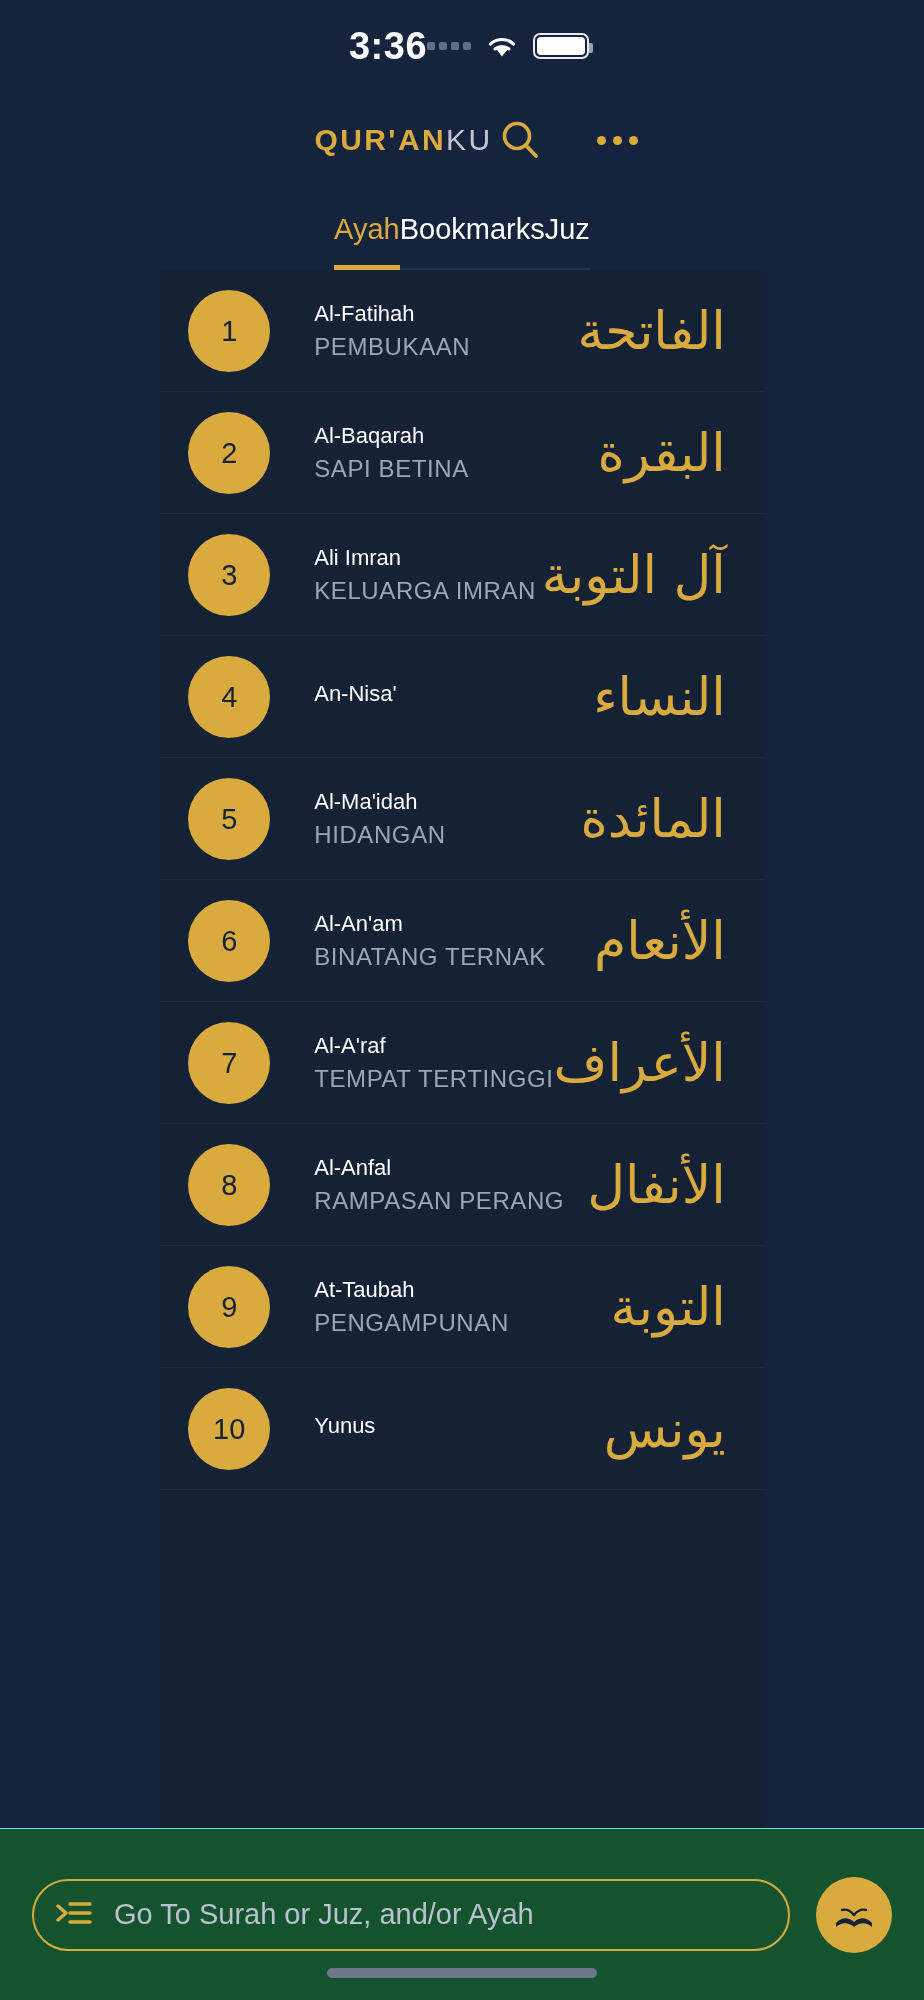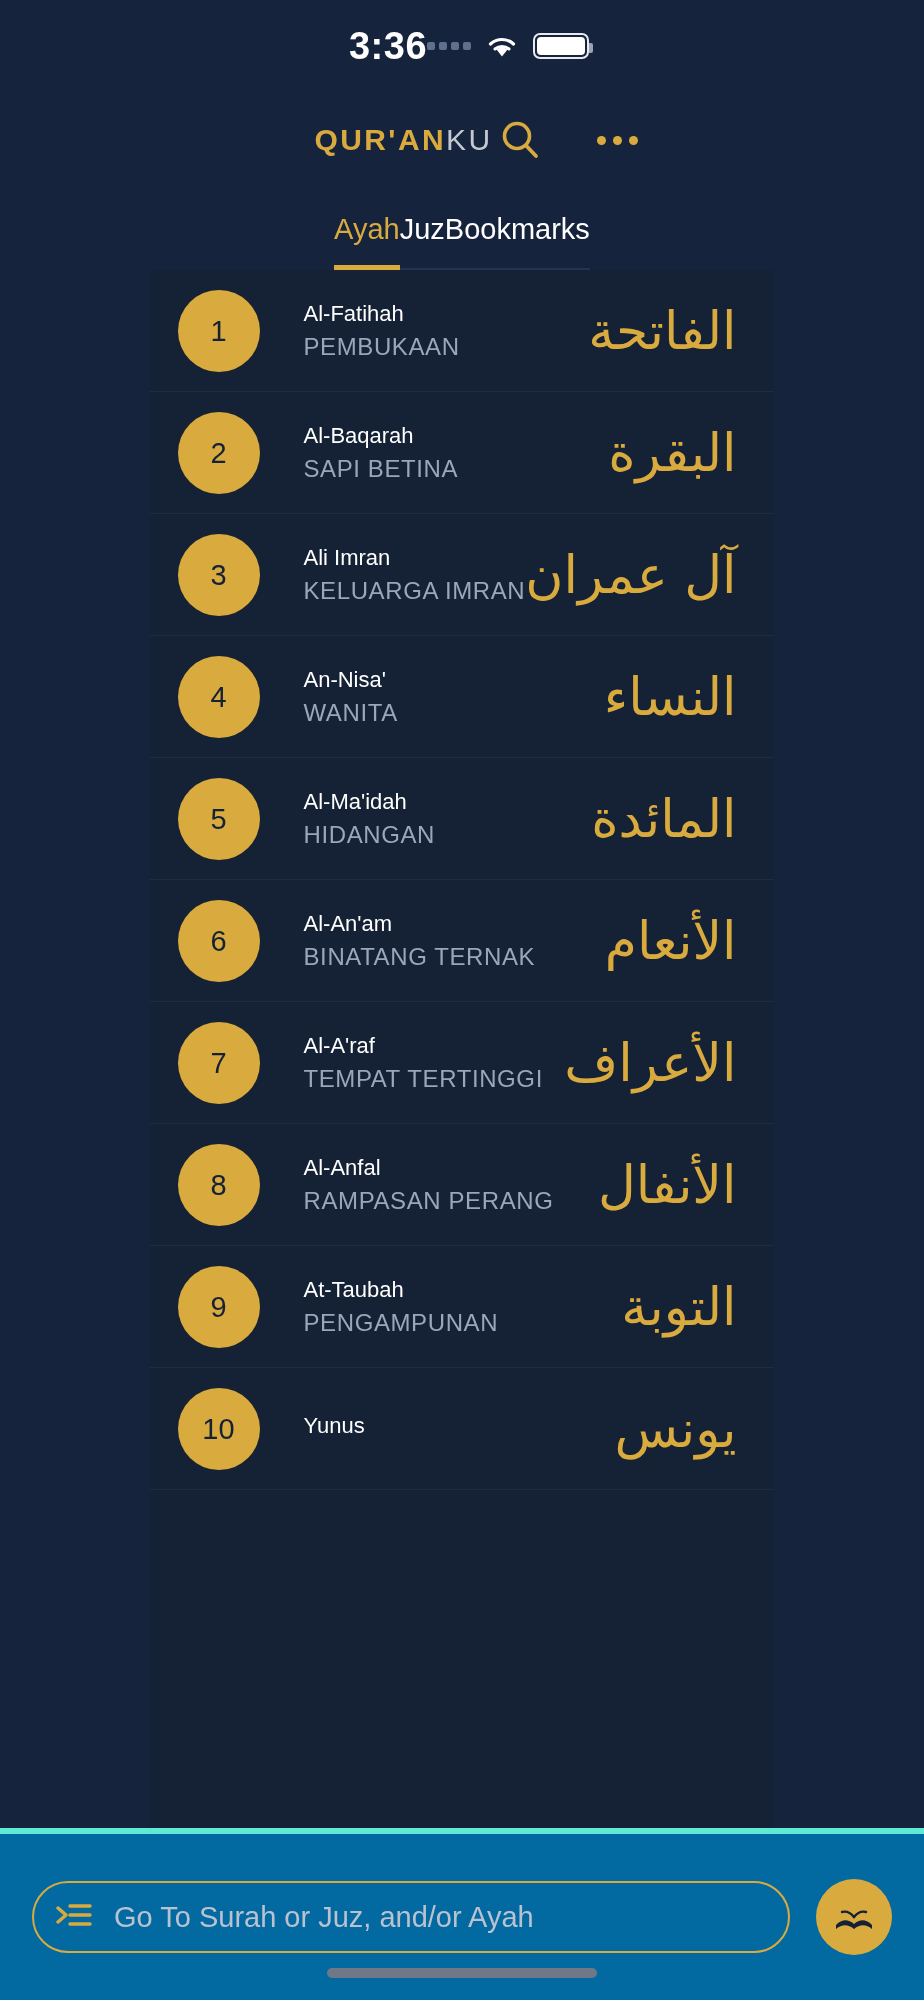--- a/index.html
+++ b/index.html
@@ -189,22 +189,22 @@
     font-family: "DejaVu Sans", sans-serif;
     direction: rtl;
     white-space: nowrap;
   }
 
   
   .bottombar {
     position: absolute;
     left: 0; right: 0; bottom: 0;
     height: 172px;
-    background: #0369a1;
-    border-top: 6px solid #5eead4;
+    background: #14532d;
+    border-top: 1px solid #5eead4;
     display: flex;
     align-items: center;
     padding: 4px 32px;
     gap: 26px;
   }
   .goto-field {
     flex: 1 1 auto;
     height: 72px;
     border: 2px solid #d9ab3e;
     border-radius: 36px;
@@ -281,22 +281,22 @@
             <i></i>
             <i></i>
           </span>
       </div>
     </div>
   </div>
 
   <div class="tabs">
     <div class="tabs-underline"></div>
     <div class="tab active">Ayah</div>
+    <div class="tab">Bookmarks</div>
     <div class="tab">Juz</div>
-    <div class="tab">Bookmarks</div>
   </div>
 
   <div class="list">
     <div class="row">
       <div class="num">1</div>
       <div class="row-text">
         <div class="row-title">Al-Fatihah</div>
         <div class="row-sub">PEMBUKAAN</div>
       </div>
       <div class="row-arabic">الفاتحة</div>
@@ -308,27 +308,26 @@
         <div class="row-sub">SAPI BETINA</div>
       </div>
       <div class="row-arabic">البقرة</div>
     </div>
     <div class="row">
       <div class="num">3</div>
       <div class="row-text">
         <div class="row-title">Ali Imran</div>
         <div class="row-sub">KELUARGA IMRAN</div>
       </div>
-      <div class="row-arabic">آل عمران</div>
+      <div class="row-arabic">آل التوبة</div>
     </div>
     <div class="row">
       <div class="num">4</div>
       <div class="row-text">
         <div class="row-title">An-Nisa'</div>
-        <div class="row-sub">WANITA</div>
       </div>
       <div class="row-arabic">النساء</div>
     </div>
     <div class="row">
       <div class="num">5</div>
       <div class="row-text">
         <div class="row-title">Al-Ma'idah</div>
         <div class="row-sub">HIDANGAN</div>
       </div>
       <div class="row-arabic">المائدة</div>

